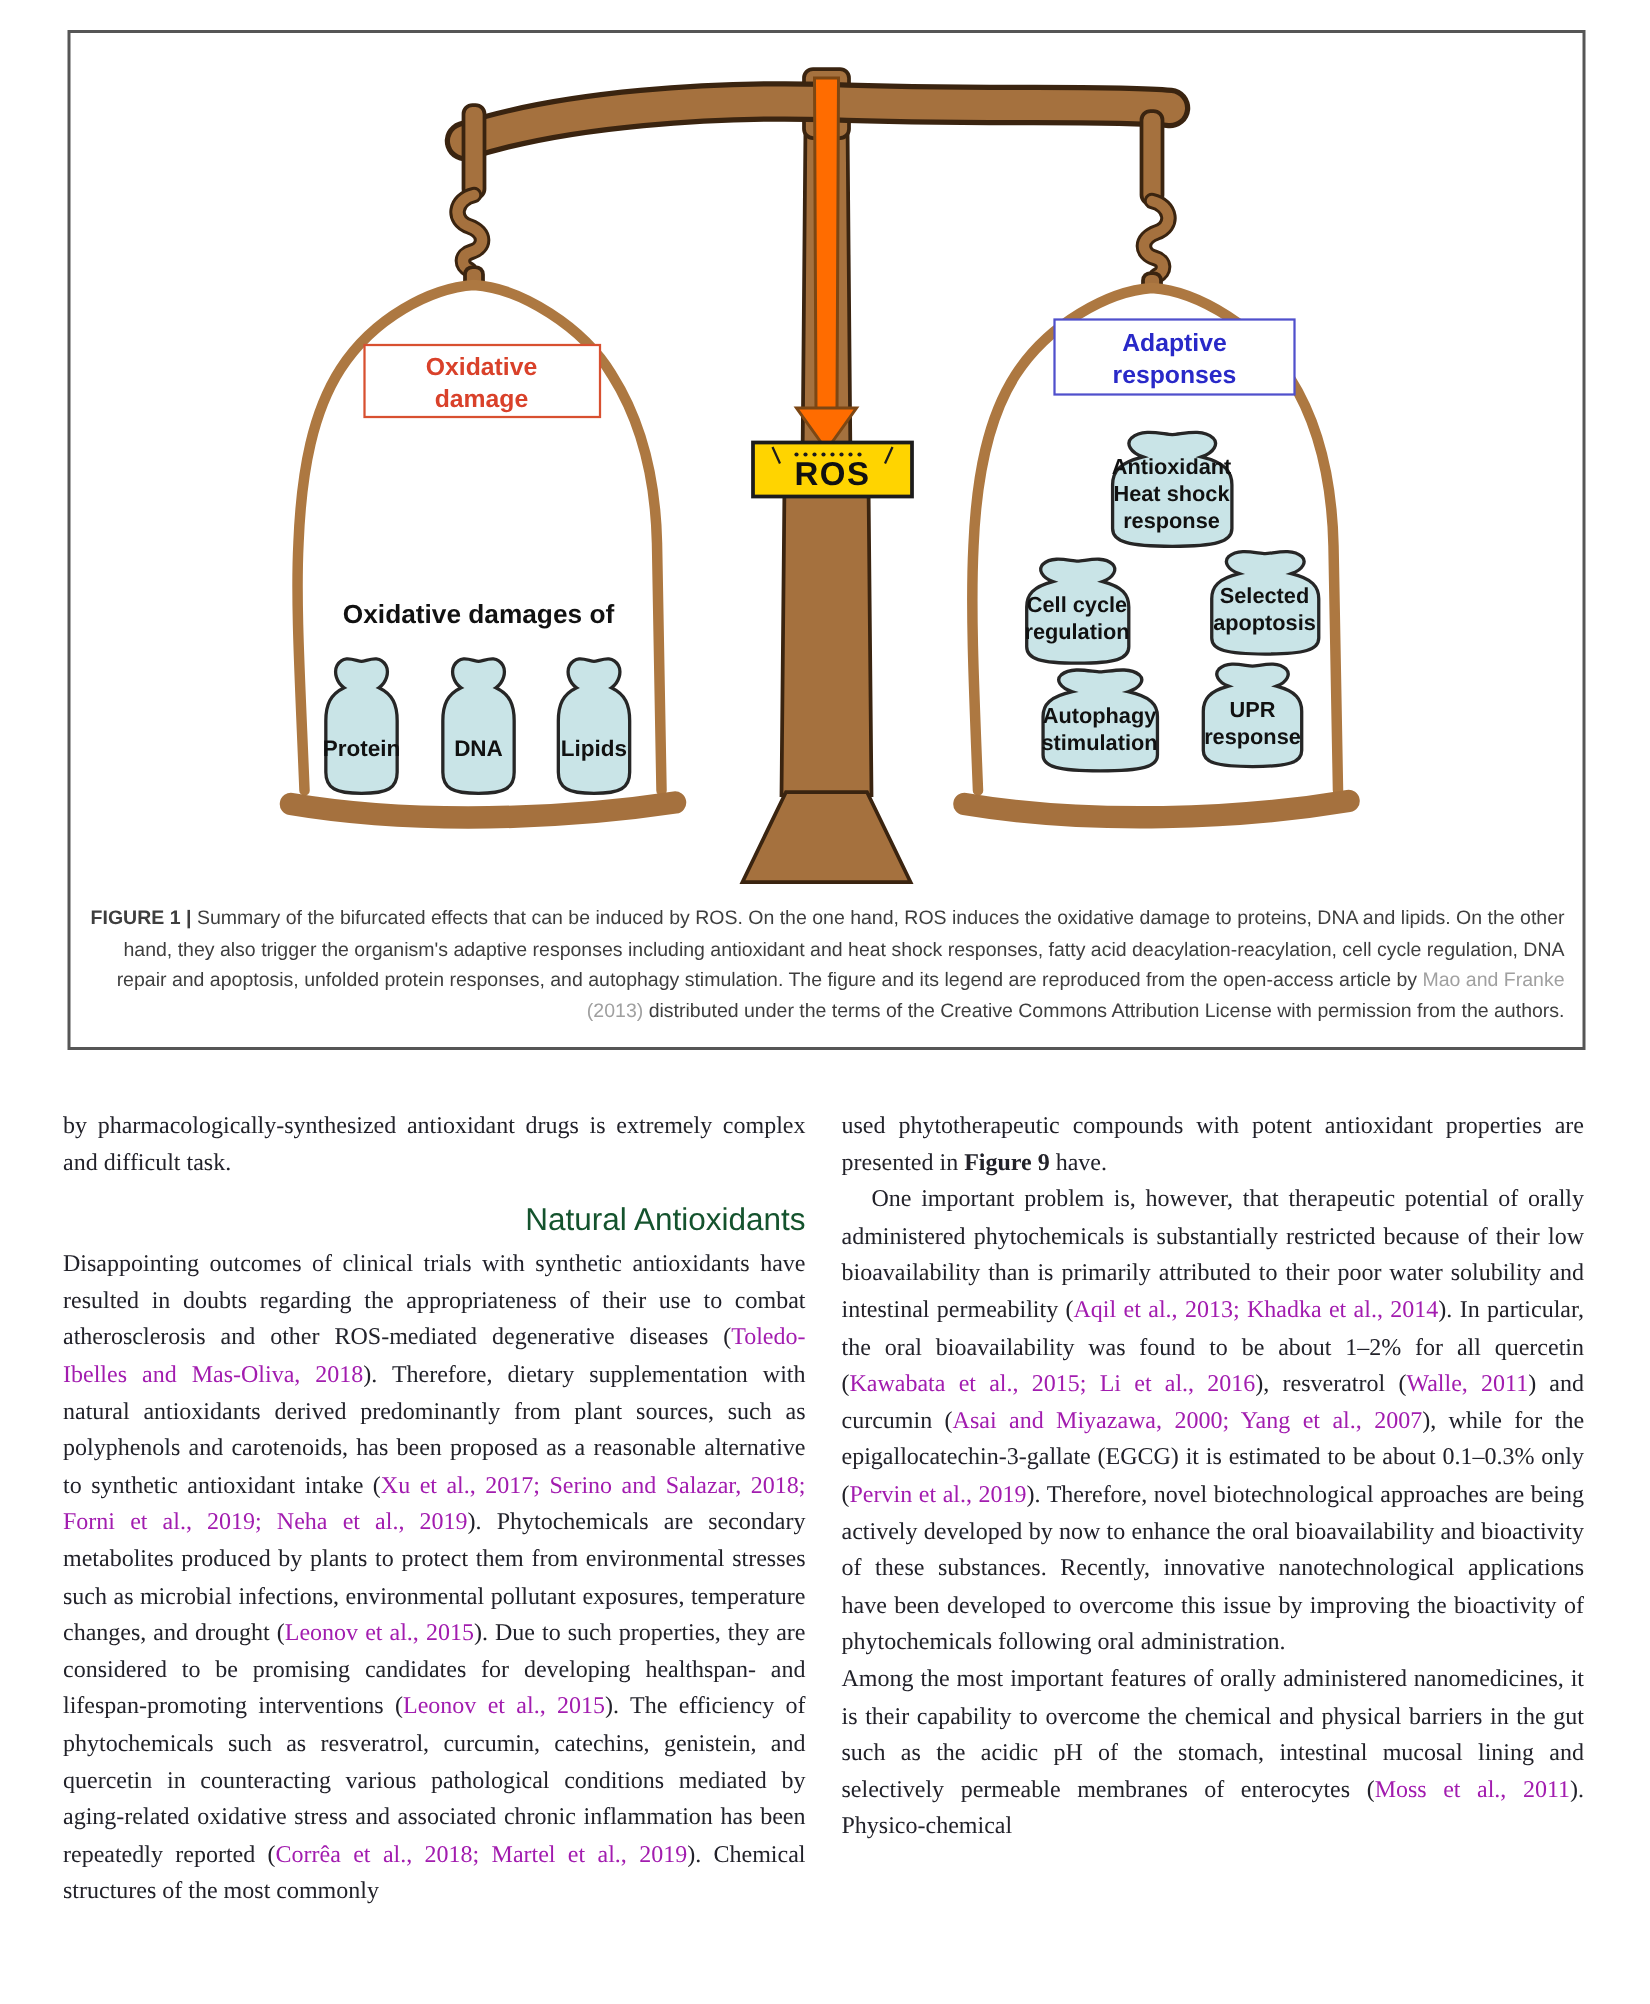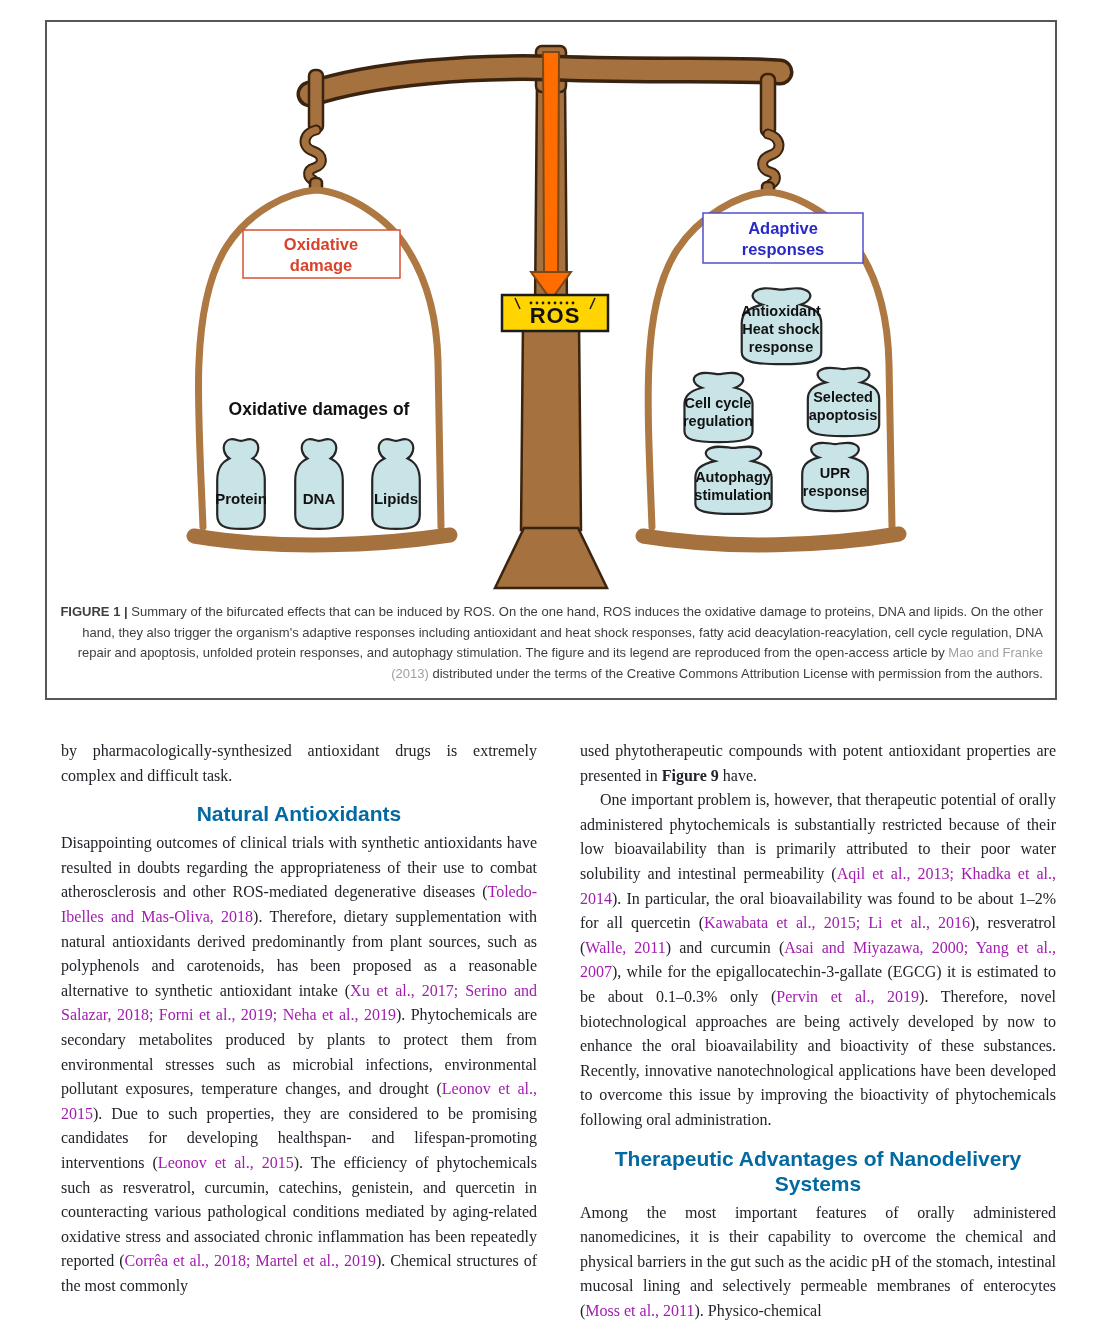--- a/index.html
+++ b/index.html
@@ -42,27 +42,27 @@
   .caption .cite{color:#a0a0a0;}
 
   
   .columns{
     position:absolute;left:42px;top:739px;width:1014px;
     display:flex;gap:24px;
   }
   .col{
     flex:1;min-width:0;
     font-family:"Liberation Serif",serif;font-size:16px;line-height:24.6px;
-    text-align:justify;color:#22222a;margin-left:19px;
+    text-align:justify;color:#22222a;
   }
   .col p{margin:0;}
   .col p.indent{text-indent:20px;}
   .col h2{
     font-family:"Liberation Sans",sans-serif;font-size:21px;line-height:25px;
-    font-weight:bold;color:#0369a1;margin:13px 0 5px 0;text-align:center;
+    font-weight:normal;color:#14532d;margin:13px 0 5px 0;text-align:right;
   }
   .cite{color:#a21caf;}
   .bold{font-weight:bold;}
 </style>
 </head>
 <body>
 
 <div class="figure-box">
   <svg class="fig-svg" width="1008" height="578" viewBox="0 0 1008 578">
     <defs>
@@ -189,16 +189,15 @@
 
 <div class="columns">
   <div class="col">
       <p><span>by pharmacologically-synthesized antioxidant drugs is extremely complex and difficult task.</span></p>
       <h2>Natural Antioxidants</h2>
       <p><span>Disappointing outcomes of clinical trials with synthetic antioxidants have resulted in doubts regarding the appropriateness of their use to combat atherosclerosis and other ROS-mediated degenerative diseases (</span><span class="cite">Toledo-Ibelles and Mas-Oliva, 2018</span><span>). Therefore, dietary supplementation with natural antioxidants derived predominantly from plant sources, such as polyphenols and carotenoids, has been proposed as a reasonable alternative to synthetic antioxidant intake (</span><span class="cite">Xu et al., 2017; Serino and Salazar, 2018; Forni et al., 2019; Neha et al., 2019</span><span>). Phytochemicals are secondary metabolites produced by plants to protect them from environmental stresses such as microbial infections, environmental pollutant exposures, temperature changes, and drought (</span><span class="cite">Leonov et al., 2015</span><span>). Due to such properties, they are considered to be promising candidates for developing healthspan- and lifespan-promoting interventions (</span><span class="cite">Leonov et al., 2015</span><span>). The efficiency of phytochemicals such as resveratrol, curcumin, catechins, genistein, and quercetin in counteracting various pathological conditions mediated by aging-related oxidative stress and associated chronic inflammation has been repeatedly reported (</span><span class="cite">Corrêa et al., 2018; Martel et al., 2019</span><span>). Chemical structures of the most commonly</span></p>
     </div>
   <div class="col">
       <p><span>used phytotherapeutic compounds with potent antioxidant properties are presented in </span><span class="bold">Figure 9</span><span> have.</span></p>
       <p class="indent"><span>One important problem is, however, that therapeutic potential of orally administered phytochemicals is substantially restricted because of their low bioavailability than is primarily attributed to their poor water solubility and intestinal permeability (</span><span class="cite">Aqil et al., 2013; Khadka et al., 2014</span><span>). In particular, the oral bioavailability was found to be about 1–2% for all quercetin (</span><span class="cite">Kawabata et al., 2015; Li et al., 2016</span><span>), resveratrol (</span><span class="cite">Walle, 2011</span><span>) and curcumin (</span><span class="cite">Asai and Miyazawa, 2000; Yang et al., 2007</span><span>), while for the epigallocatechin-3-gallate (EGCG) it is estimated to be about 0.1–0.3% only (</span><span class="cite">Pervin et al., 2019</span><span>). Therefore, novel biotechnological approaches are being actively developed by now to enhance the oral bioavailability and bioactivity of these substances. Recently, innovative nanotechnological applications have been developed to overcome this issue by improving the bioactivity of phytochemicals following oral administration.</span></p>
-      <h2>Therapeutic Advantages of Nanodelivery Systems</h2>
       <p><span>Among the most important features of orally administered nanomedicines, it is their capability to overcome the chemical and physical barriers in the gut such as the acidic pH of the stomach, intestinal mucosal lining and selectively permeable membranes of enterocytes (</span><span class="cite">Moss et al., 2011</span><span>). Physico-chemical</span></p>
     </div>
 </div>
 
 </body></html>

